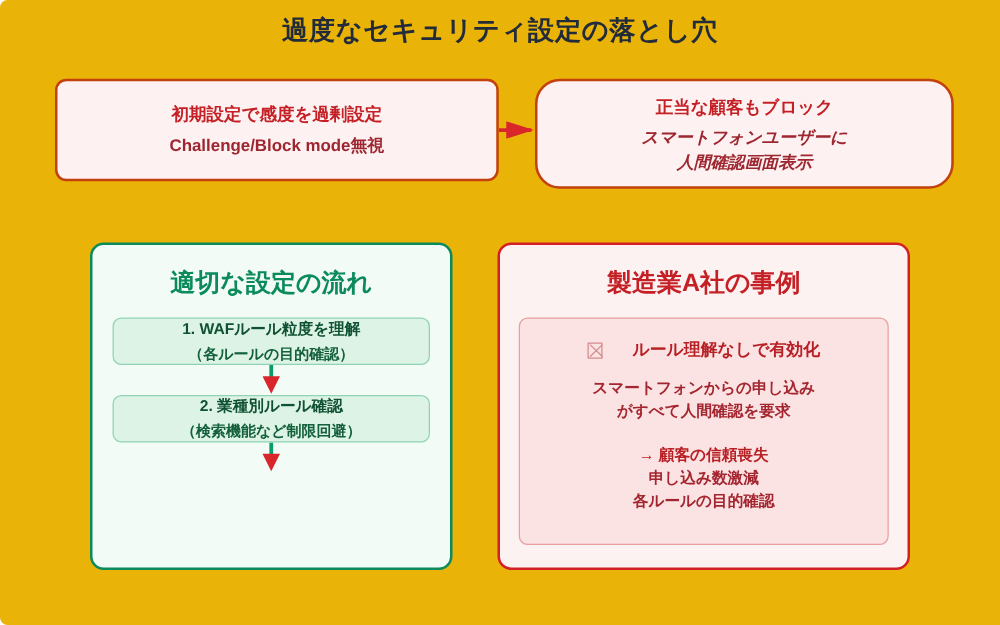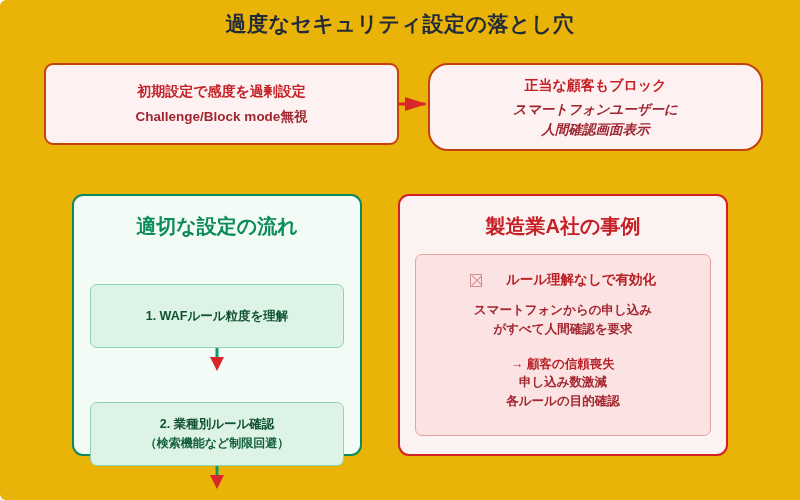--- a/index.html
+++ b/index.html
@@ -119,29 +119,28 @@
   
   #steps {
     position: absolute;
     left: 16px;
     top: 58px;
     width: 254px;
   }
   .step {
     box-sizing: border-box;
     width: 254px;
-    height: 64px;
+    height: 38px;
     background: #dcf3e5;
     border: 1.5px solid #8fd3b4;
     border-radius: 7px;
     display: flex;
     flex-direction: column;
     align-items: center;
-    justify-content: center;
-    margin-top: 30px;
+    justify-content: space-between;
   }
   .step-main {
     font-size: 12.5px;
     font-weight: bold;
     color: #0f5132;
     line-height: 1.35;
   }
   .step-sub {
     font-size: 12px;
     font-weight: bold;
@@ -235,20 +234,21 @@
     <div class="top-box-sub" style="margin-top:0;">人間確認画面表示</div>
   </div>
 
   <div class="panel" id="panel-flow">
     <div class="panel-heading">適切な設定の流れ</div>
 
     <div id="steps">
 
       <div class="step">
         <div class="step-main">1. WAFルール粒度を理解</div>
+        <div class="step-sub">（各ルールの目的確認）</div>
       </div>
 
       <div class="v-arrow">
         <svg width="14" height="24" viewBox="0 0 14 24">
           <line x1="7" y1="0" x2="7" y2="13" stroke="#0a9b6b" stroke-width="3"></line>
           <polygon points="0,9 14,9 7,23" fill="#d8262b"></polygon>
         </svg>
       </div>
 
       <div class="step">

